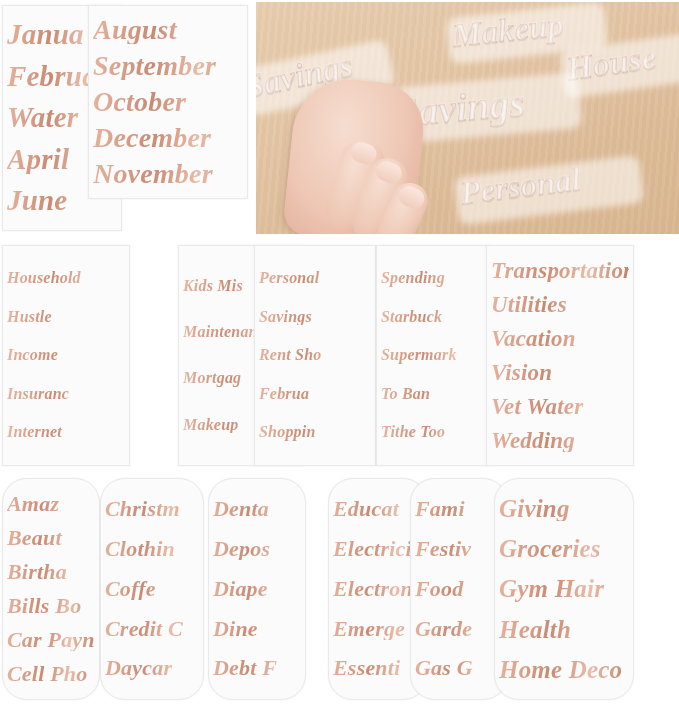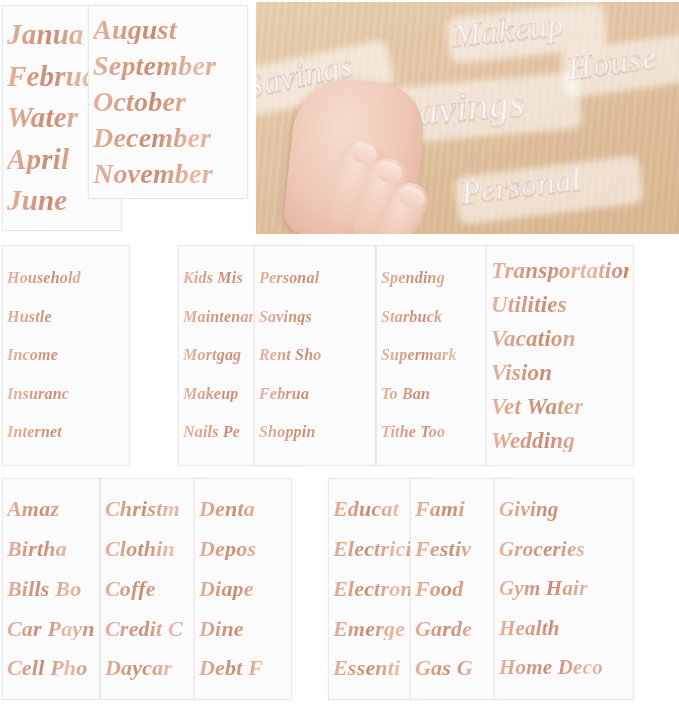--- a/index.html
+++ b/index.html
@@ -108,29 +108,29 @@
   .r2{top:245px;height:221px;}
   #sheet-household{left:2px;width:128px;}
   #sheet-kids{left:136px;width:126px;margin-left:42px;}
   #sheet-personal{left:254px;width:122px;}
   #sheet-spending{left:376px;width:114px;}
   #sheet-transport{left:486px;width:148px;}
   .r2 .w{font-size:16px;}
   #sheet-transport .w{font-size:23px;}
 
   
-  .r3{top:478px;height:222px;}
+  .r3{top:478px;height:222px;border-radius:25px;}
   #sheet-amazon{left:2px;width:98px;}
   #sheet-christmas{left:100px;width:104px;}
-  #sheet-dental{left:194px;width:98px;}
+  #sheet-dental{left:208px;width:98px;}
   #sheet-education{left:298px;width:100px;margin-left:30px;}
   #sheet-family{left:396px;width:98px;margin-left:14px;}
   #sheet-giving{left:494px;width:140px;}
   .r3 .w{font-size:22px;}
-  #sheet-giving .w{font-size:21px;}
+  #sheet-giving .w{font-size:25px;}
 </style>
 </head>
 <body>
 
 <div class="stage">
 
   <div class="sheet" id="sheet-months-1">
     <div class="lines">
       <span class="w">Janua</span>
       <span class="w">Februa</span>
@@ -190,21 +190,20 @@
       <span class="w">Internet</span>
     </div>
   </div>
 
   <div class="sheet r2" id="sheet-kids">
     <div class="lines">
       <span class="w">Kids Mis</span>
       <span class="w">Maintenan</span>
       <span class="w">Mortgag</span>
       <span class="w">Makeup</span>
-      <span class="w">Nails  Pe</span>
     </div>
   </div>
 
   <div class="sheet r2" id="sheet-personal">
     <div class="lines">
       <span class="w">Personal</span>
       <span class="w">Savings</span>
       <span class="w">Rent Sho</span>
       <span class="w">Februa</span>
       <span class="w">Shoppin</span>
@@ -228,20 +227,21 @@
       <span class="w">Vacation</span>
       <span class="w">Vision</span>
       <span class="w">Vet Water</span>
       <span class="w">Wedding</span>
     </div>
   </div>
 
   <div class="sheet r3" id="sheet-amazon">
     <div class="lines">
       <span class="w">Amaz</span>
+      <span class="w">Beaut</span>
       <span class="w">Birtha</span>
       <span class="w">Bills  Bo</span>
       <span class="w">Car Payn</span>
       <span class="w">Cell Pho</span>
     </div>
   </div>
 
   <div class="sheet r3" id="sheet-christmas">
     <div class="lines">
       <span class="w">Christm</span>

